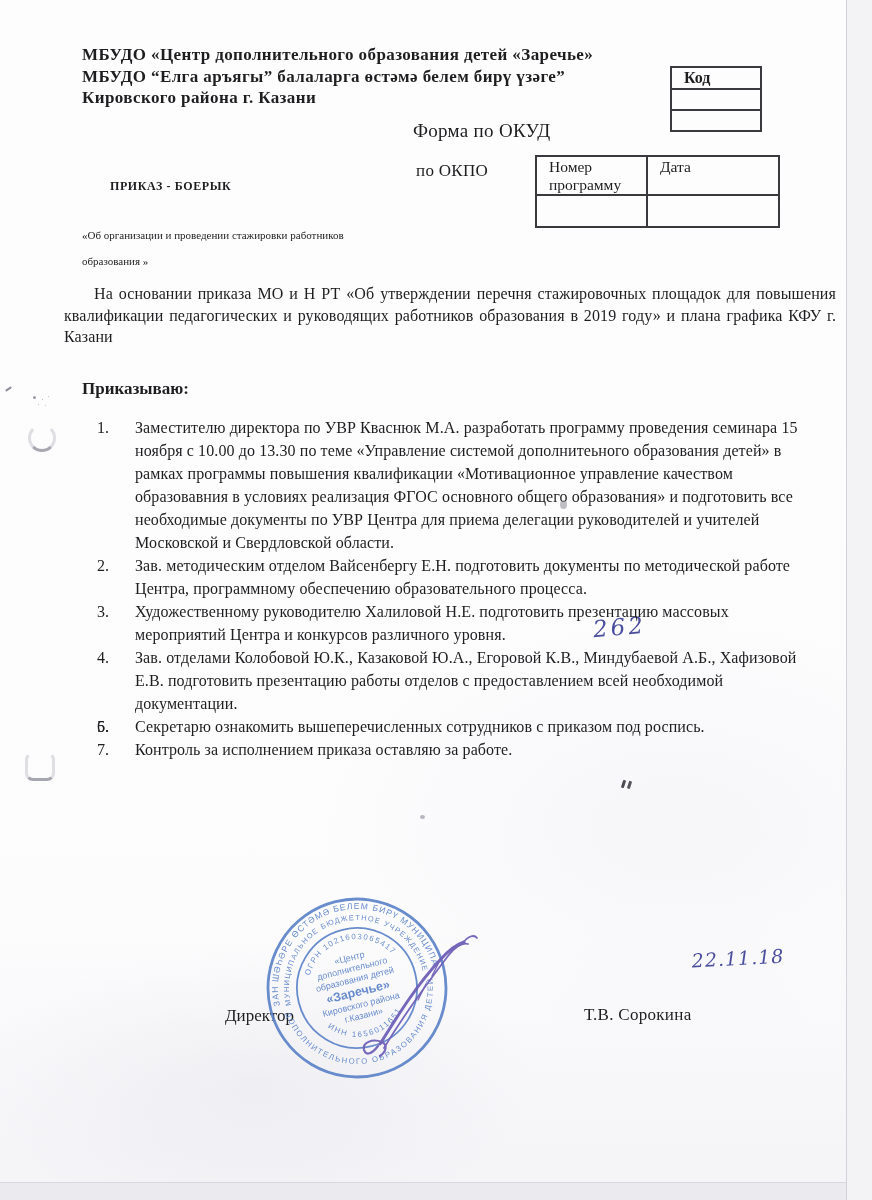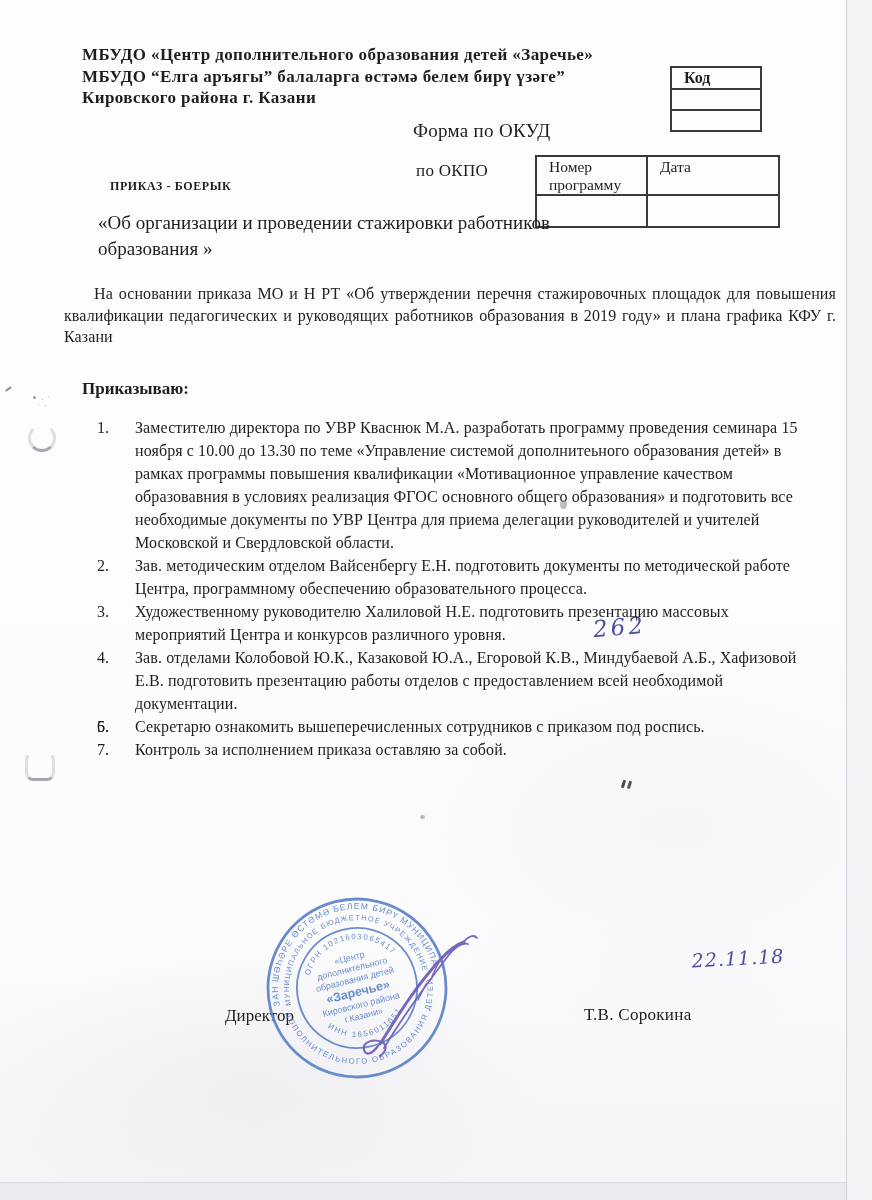--- a/index.html
+++ b/index.html
@@ -42,21 +42,21 @@
   .doc-tbl .vrow td{height:28px;position:relative;}
 
   .hand{
     font-family:"DejaVu Serif",serif;font-style:italic;color:#4b4e9d;
     position:absolute;left:0;right:0;text-align:center;
   }
   .hand-num{font-size:23px;top:-1px;transform:rotate(-5deg);letter-spacing:3px;}
   .hand-date{font-size:19px;top:2px;transform:rotate(-3deg);letter-spacing:1px;}
 
   .title{left:82px;top:179px;font-weight:bold;font-size:12px;letter-spacing:.6px;margin-left:28px;}
-  .subject{left:82px;top:210px;font-size:19px;line-height:26px;margin-left:16px;}
+  .subject{left:82px;top:222px;font-size:11px;line-height:26px;}
   .basis{left:64px;top:283px;width:772px;font-size:16px;line-height:21.5px;text-indent:30px;letter-spacing:.1px;}
   .decree{left:82px;top:379px;font-weight:bold;font-size:17px;}
 
   .olist{left:97px;top:416px;width:709px;margin:0;padding:0;}
   .olist li{list-style:none;position:relative;padding-left:38px;font-size:16px;line-height:23px;letter-spacing:.1px;}
   .inum{position:absolute;left:0;top:0;}
 
   .role{left:225px;top:1006px;font-size:17px;}
   .sname{left:584px;top:1005px;font-size:17px;letter-spacing:.3px;}
 
@@ -132,21 +132,21 @@
 
 <div class="abs decree">Приказываю:</div>
 
 <ol class="abs olist">
   <li><span class="inum">1.</span><span>Заместителю директора по УВР Кваснюк М.А. разработать программу проведения семинара 15 ноября с 10.00 до 13.30 по теме «Управление системой дополнитеьного образования детей» в рамках программы повышения квалификации «Мотивационное управление качеством образовавния в условиях реализация ФГОС основного общего образования» и подготовить все необходимые документы по УВР Центра для приема делегации руководителей и учителей Московской и Свердловской области.</span></li>
   <li><span class="inum">2.</span><span>Зав. методическим отделом Вайсенбергу Е.Н. подготовить документы по методической работе Центра, программному обеспечению образовательного процесса.</span></li>
   <li><span class="inum">3.</span><span>Художественному руководителю Халиловой Н.Е. подготовить презентацию массовых мероприятий Центра и конкурсов различного уровня.</span></li>
   <li><span class="inum">4.</span><span>Зав. отделами Колобовой Ю.К., Казаковой Ю.А., Егоровой К.В., Миндубаевой А.Б., Хафизовой Е.В. подготовить презентацию работы отделов с предоставлением всей необходимой документации.</span></li>
   <li><span class="inum">5.</span></li>
   <li><span class="inum">6.</span><span>Секретарю ознакомить вышеперечисленных сотрудников с приказом под роспись.</span></li>
-  <li><span class="inum">7.</span><span>Контроль за исполнением приказа оставляю за собой.</span></li>
+  <li><span class="inum">7.</span><span>Контроль за исполнением приказа оставляю за работе.</span></li>
 </ol>
 
 <div class="abs role">Директор</div>
 <div class="abs sname">Т.В. Сорокина</div>
 
 <div class="abs stampbox">
   <svg width="184" height="184" viewBox="0 0 184 184">
     <defs>
       <path id="arcTopOuter" d="M 13,92 A 79,79 0 0 1 171,92"></path>
       <path id="arcMid" d="M 24,92 A 68,68 0 0 1 160,92"></path>

